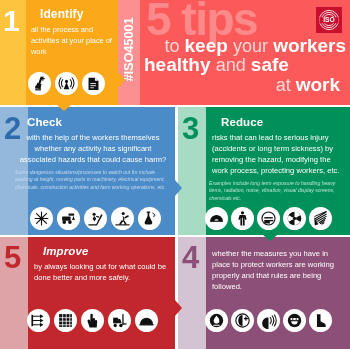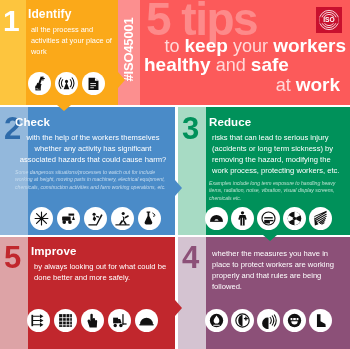--- a/index.html
+++ b/index.html
@@ -4,21 +4,21 @@
 <style>
   html,body{margin:0;padding:0;background:#fff;}
   body{width:350px;height:349px;font-family:"Liberation Sans",sans-serif;-webkit-font-smoothing:antialiased;}
   .poster{position:relative;width:350px;height:349px;overflow:hidden;background:#fff;}
 
   
   .panel{position:absolute;overflow:hidden;box-sizing:border-box;}
   .numstrip{position:absolute;left:0;top:0;bottom:0;width:30px;}
   .num{position:absolute;left:2px;top:4px;font-size:30px;font-weight:bold;line-height:1;letter-spacing:-1px;}
   .body{position:absolute;left:33px;right:4px;top:6px;}
-  .head{font-size:11.5px;font-weight:bold;line-height:1.1;margin:0 0 3px 0;letter-spacing:0.1px;}
+  .head{font-size:11.5px;font-weight:bold;line-height:1.1;margin:0 0 3px 12px;letter-spacing:0.1px;}
   .desc{font-size:7.6px;line-height:1.45;font-weight:normal;margin:3px;}
   .note{font-size:5.1px;line-height:1.5;font-style:italic;margin:4px 0 0 0;}
   .icons{position:absolute;display:flex;gap:5px;align-items:center;}
   .ic{width:23px;height:23px;border-radius:50%;background:#fff;display:flex;align-items:center;justify-content:center;flex:0 0 auto;}
   .ic svg{display:block;}
 
   
   .notch-down{position:absolute;width:0;height:0;border-left:7px solid transparent;border-right:7px solid transparent;}
   .notch-right{position:absolute;width:0;height:0;border-top:8px solid transparent;border-bottom:8px solid transparent;}
 
@@ -66,21 +66,21 @@
   #p3 .head{color:#FFFFFF;}
   #p3 .desc{color:#FFFFFF;}
   #p3 .note{color:#B9E3D1;}
   #p3 .icons{left:27px;top:100px;gap:3px;}
 
   
   #p5{left:0;top:237px;width:175px;height:112px;background:#C1272D;}
   #p5 .numstrip{background:#DDA3A6;width:28px;}
   #p5 .num{color:#C1272D;font-size:31px;left:4px;top:5px;}
   #p5 .body{left:31px;right:4px;top:8px;}
-  #p5 .head{color:#FFFFFF;}
+  #p5 .head{color:#FFFFFF;font-style:italic;}
   #p5 .desc{color:#FFFFFF;}
   #p5 .icons{left:27px;top:72px;gap:4px;}
 
   #p4{left:178px;top:237px;width:172px;height:112px;background:#8C5078;}
   #p4 .numstrip{background:#D4C3D1;width:28px;}
   #p4 .num{color:#8C5078;font-size:31px;left:4px;top:5px;}
   #p4 .body{left:31px;right:4px;top:8px;}
   #p4 .head{color:#FFFFFF;}
   #p4 .desc{color:#FFFFFF;}
   #p4 .icons{left:27px;top:72px;gap:3px;}

